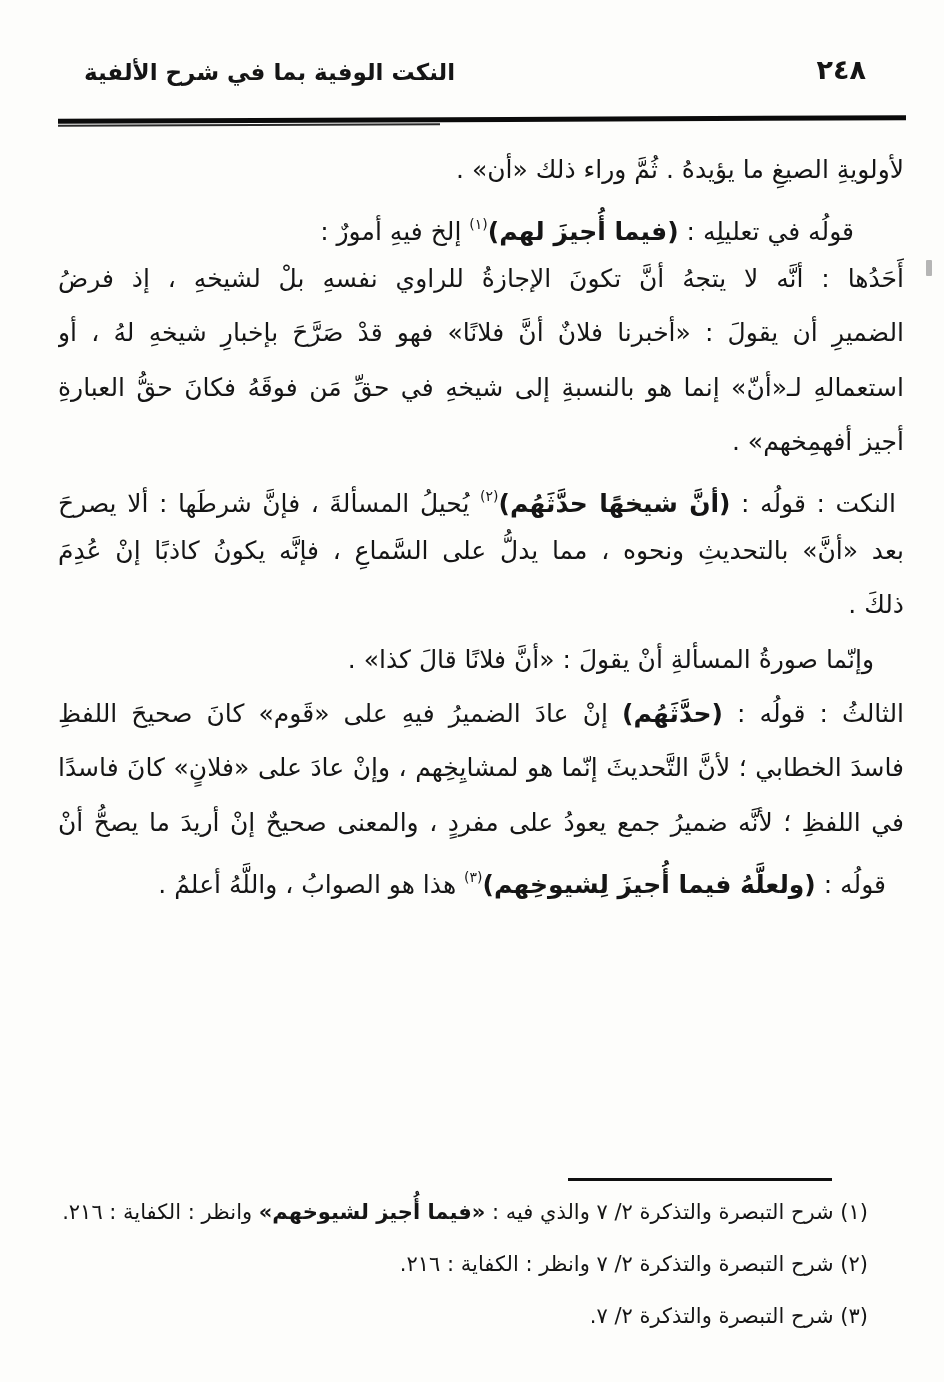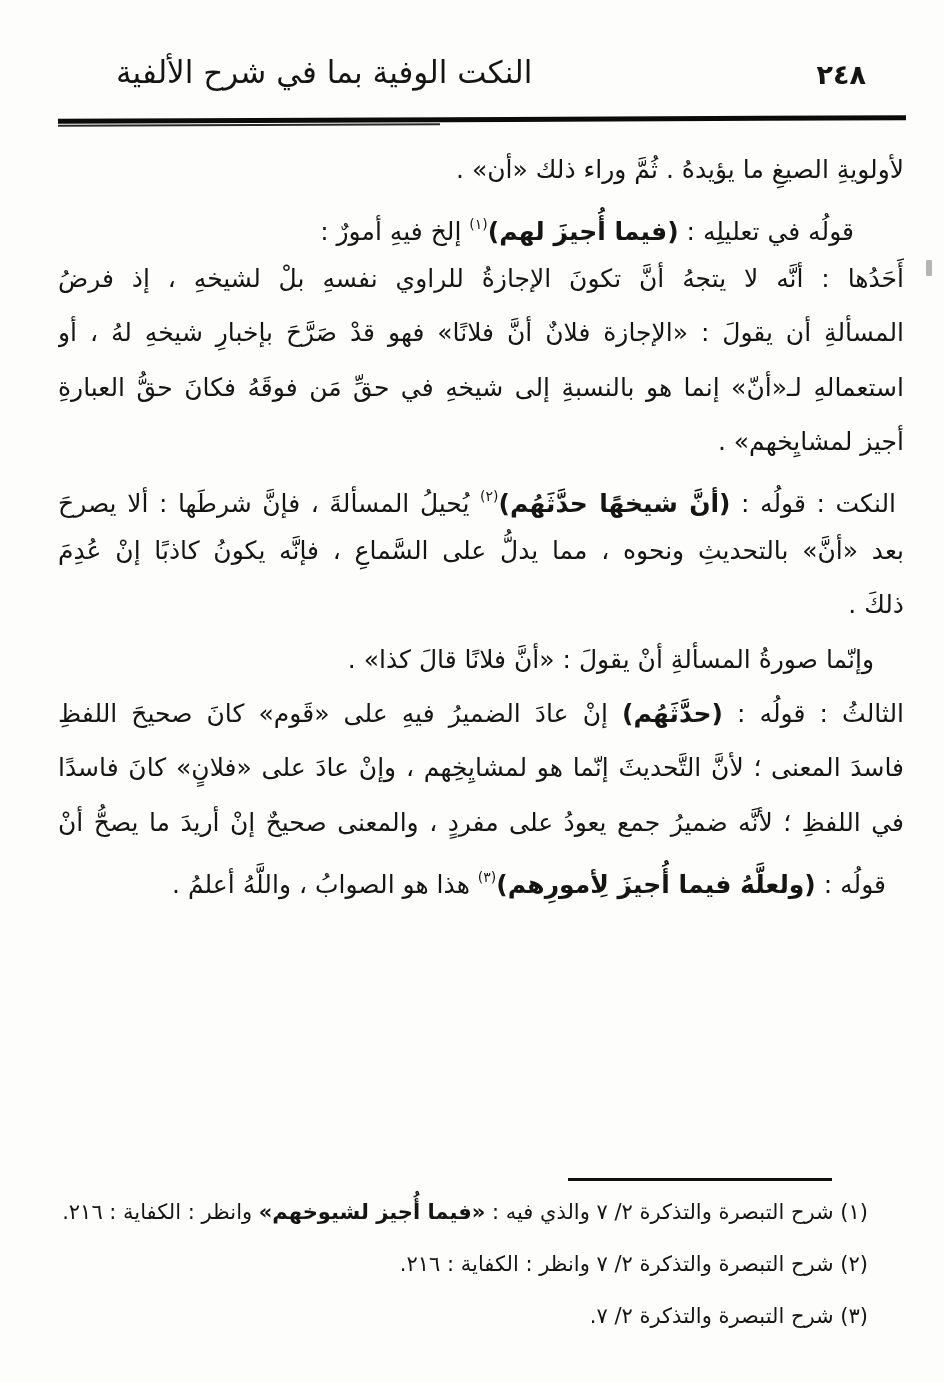--- a/index.html
+++ b/index.html
@@ -11,21 +11,21 @@
     direction:rtl;
     font-family:"DejaVu Sans","Liberation Sans",sans-serif;
     color:#151515;
     overflow:hidden;
   }
   .header{
     position:absolute;top:54px;right:78px;left:84px;
     display:flex;justify-content:space-between;align-items:flex-end;
   }
   .pagenum{font-size:27px;font-weight:bold;letter-spacing:2px;text-align:center;}
-  .title{font-size:31px;font-weight:normal;margin-left:32px;}
+  .title{font-size:23px;font-weight:bold;}
   .rule{
     position:absolute;top:117px;right:38px;left:58px;height:5px;
     background:#0b0b0b;transform:rotate(-0.25deg);
   }
   .rule::after{
     content:"";position:absolute;right:55%;left:0;top:6px;height:2px;background:#2a2a2a;
   }
   .body{position:absolute;top:143px;right:40px;left:58px;}
   .line{
     font-size:25px;line-height:54.4px;height:54.4px;overflow:hidden;
@@ -58,39 +58,39 @@
   <div class="rule"></div>
   <div class="body">
       <div>
         <div class="line last"><span>لأولويةِ الصيغِ ما يؤيدهُ . ثُمَّ وراء ذلك «أن» .</span></div>
       </div>
       <div>
         <div class="line last" style="padding-right: 50px;"><span>قولُه في تعليلِه : </span><span class="b">(فيما أُجيزَ لهم)</span><span class="sup">(١)</span><span> إلخ فيهِ أمورٌ :</span></div>
       </div>
       <div>
         <div class="line"><span>أَحَدُها : أنَّه لا يتجهُ أنَّ تكونَ الإجازةُ للراوي نفسهِ بلْ لشيخهِ ، إذ فرضُ</span></div>
-        <div class="line"><span>المسألةِ أن يقولَ : «الإجازة فلانٌ أنَّ فلانًا» فهو قدْ صَرَّحَ بإخبارِ شيخهِ لهُ ، أو</span></div>
+        <div class="line"><span>الضميرِ أن يقولَ : «أخبرنا فلانٌ أنَّ فلانًا» فهو قدْ صَرَّحَ بإخبارِ شيخهِ لهُ ، أو</span></div>
         <div class="line"><span>استعمالهِ لـ«أنّ» إنما هو بالنسبةِ إلى شيخهِ في حقِّ مَن فوقَهُ فكانَ حقُّ العبارةِ «فيما</span></div>
-        <div class="line last"><span>أجيز لمشايِخهم» .</span></div>
+        <div class="line last"><span>أجيز أفهمِخهم» .</span></div>
       </div>
       <div>
         <div class="line" style="padding-right: 8px;"><span>النكت : قولُه : </span><span class="b">(أنَّ شيخهًا حدَّثَهُم)</span><span class="sup">(٢)</span><span> يُحيلُ المسألةَ ، فإنَّ شرطَها : ألا يصرحَ</span></div>
         <div class="line"><span>بعد «أنَّ» بالتحديثِ ونحوه ، مما يدلُّ على السَّماعِ ، فإنَّه يكونُ كاذبًا إنْ عُدِمَ</span></div>
         <div class="line last"><span>ذلكَ .</span></div>
       </div>
       <div>
         <div class="line last" style="padding-right: 30px;"><span>وإنّما صورةُ المسألةِ أنْ يقولَ : «أنَّ فلانًا قالَ كذا» .</span></div>
       </div>
       <div>
         <div class="line"><span>الثالثُ : قولُه : </span><span class="b">(حدَّثَهُم)</span><span> إنْ عادَ الضميرُ فيهِ على «قَوم» كانَ صحيحَ اللفظِ</span></div>
-        <div class="line"><span>فاسدَ المعنى ؛ لأنَّ التَّحديثَ إنّما هو لمشايِخِهم ، وإنْ عادَ على «فلانٍ» كانَ فاسدًا</span></div>
+        <div class="line"><span>فاسدَ الخطابي ؛ لأنَّ التَّحديثَ إنّما هو لمشايِخِهم ، وإنْ عادَ على «فلانٍ» كانَ فاسدًا</span></div>
         <div class="line"><span>في اللفظِ ؛ لأنَّه ضميرُ جمع يعودُ على مفردٍ ، والمعنى صحيحٌ إنْ أريدَ ما يصحُّ أنْ</span></div>
       </div>
       <div>
-        <div class="line last" style="padding-right: 18px;"><span>قولُه : </span><span class="b">(ولعلَّهُ فيما أُجيزَ لِأمورِهم)</span><span class="sup">(٣)</span><span> هذا هو الصوابُ ، واللَّهُ أعلمُ .</span></div>
+        <div class="line last" style="padding-right: 18px;"><span>قولُه : </span><span class="b">(ولعلَّهُ فيما أُجيزَ لِشيوخِهم)</span><span class="sup">(٣)</span><span> هذا هو الصوابُ ، واللَّهُ أعلمُ .</span></div>
       </div>
     </div>
   <div class="fsep"></div>
   <div class="footnotes">
       <div class="fline"><span>(١) شرح التبصرة والتذكرة ٢/ ٧ والذي فيه : </span><span class="b">«فيما أُجيز لشيوخهم»</span><span> وانظر : الكفاية : ٢١٦.</span></div>
       <div class="fline"><span>(٢) شرح التبصرة والتذكرة ٢/ ٧ وانظر : الكفاية : ٢١٦.</span></div>
       <div class="fline"><span>(٣) شرح التبصرة والتذكرة ٢/ ٧.</span></div>
     </div>
   <div class="margin-mark"></div>
 </div>

